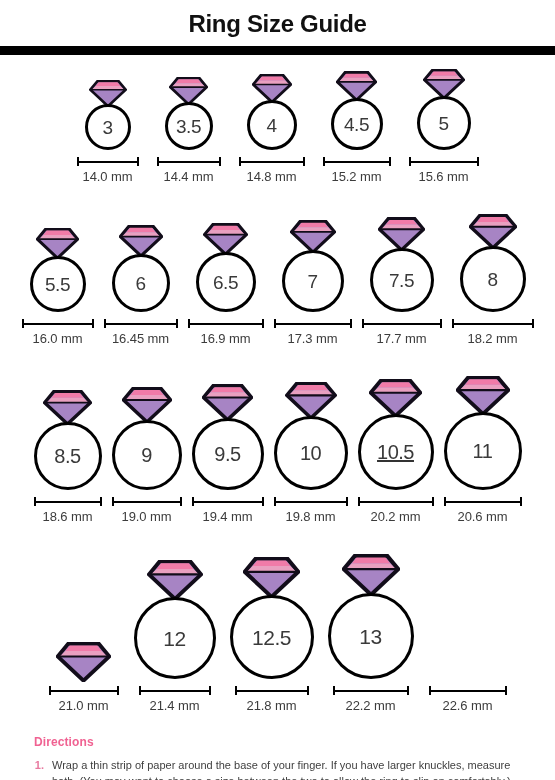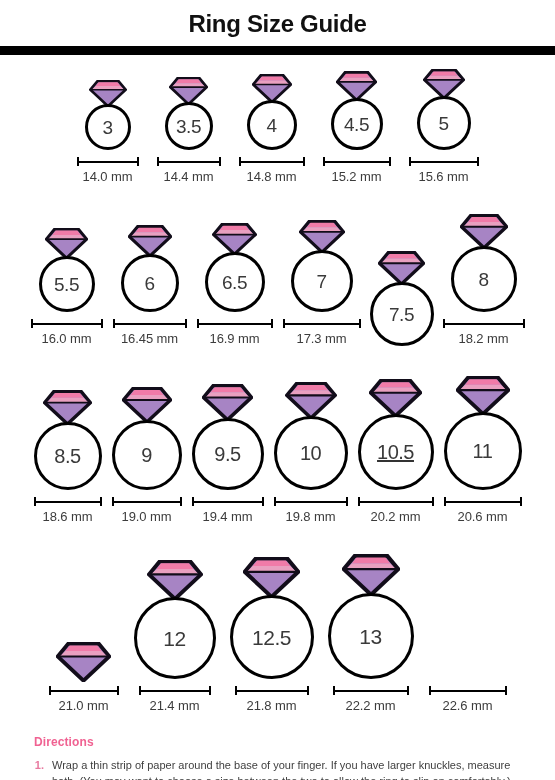--- a/index.html
+++ b/index.html
@@ -370,20 +370,28 @@
         <div class="ring-figure">
           <svg width="47" height="34" viewBox="0 0 100 72" class="gem">
             <path d="M 22,3 L 78,3 L 97,26 L 50,70 L 3,26 Z" fill="#a784c4" stroke="#120d1a" stroke-width="7" stroke-linejoin="miter"></path>
             <path d="M 25,6 L 75,6 L 83,16 L 17,16 Z" fill="#f07ba8" stroke="none"></path>
             <path d="M 17,16 L 83,16 L 93,26 L 7,26 Z" fill="#e9a0c0" stroke="none"></path>
             <path d="M 5,26 L 95,26" stroke="#120d1a" stroke-width="4"></path>
           </svg>
           <div class="ring-circle" style="width: 64px; height: 64px; border-color: rgb(0, 0, 0);">
             <span class="ring-size-label" style="font-size: 19px;">7.5</span>
           </div>
+        </div>
+        <div class="measure">
+          <div class="measure-bar" style="width: 82px;">
+            <span class="line"></span>
+            <span class="cap left"></span>
+            <span class="cap right"></span>
+          </div>
+          <div class="measure-text">17.7 mm</div>
         </div>
       </div>
       <div class="ring-cell">
         <div class="ring-figure">
           <svg width="48" height="35" viewBox="0 0 100 72" class="gem">
             <path d="M 22,3 L 78,3 L 97,26 L 50,70 L 3,26 Z" fill="#a784c4" stroke="#120d1a" stroke-width="7" stroke-linejoin="miter"></path>
             <path d="M 25,6 L 75,6 L 83,16 L 17,16 Z" fill="#f07ba8" stroke="none"></path>
             <path d="M 17,16 L 83,16 L 93,26 L 7,26 Z" fill="#e9a0c0" stroke="none"></path>
             <path d="M 5,26 L 95,26" stroke="#120d1a" stroke-width="4"></path>
           </svg>

